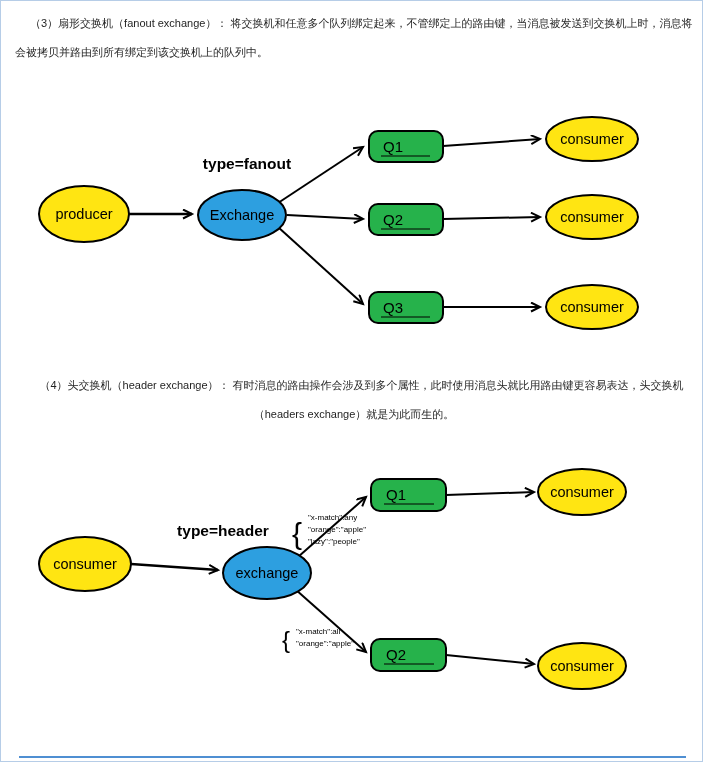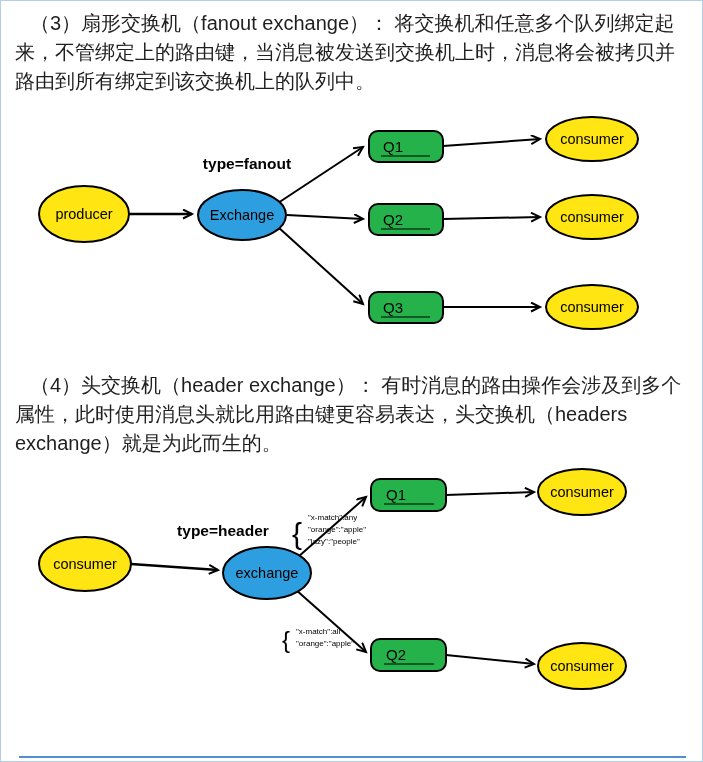--- a/index.html
+++ b/index.html
@@ -10,27 +10,27 @@
     width: 703px;
     height: 762px;
     background: #ffffff;
     border: 1px solid #b6cde7;
     overflow: hidden;
   }
   .para {
     position: absolute;
     left: 14px;
     width: 678px;
-    font-size: 20px;
+    font-size: 11px;
     line-height: 29px;
     color: #1f1f1f;
     text-indent: 15px;
   }
   #para3 { top: 8px; }
-  #para4 { top: 370px; }
+  #para4 { top: 370px; text-align: center; }
   svg { position: absolute; }
   #diagram1 { left: 25px; top: 106px; }
   #diagram2 { left: 25px; top: 453px; }
   svg text { font-family: "Liberation Sans", "DejaVu Sans", sans-serif; fill: #000000; }
   .bottom-rule {
     position: absolute;
     left: 18px;
     right: 16px;
     bottom: 3px;
     height: 2px;

